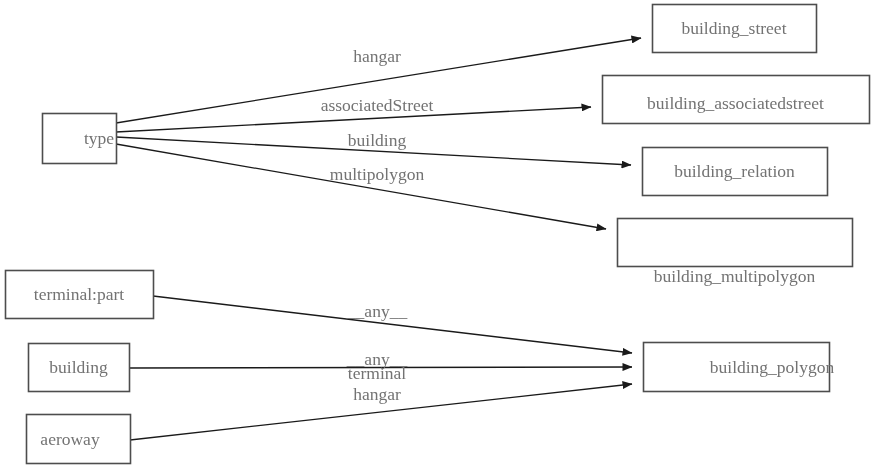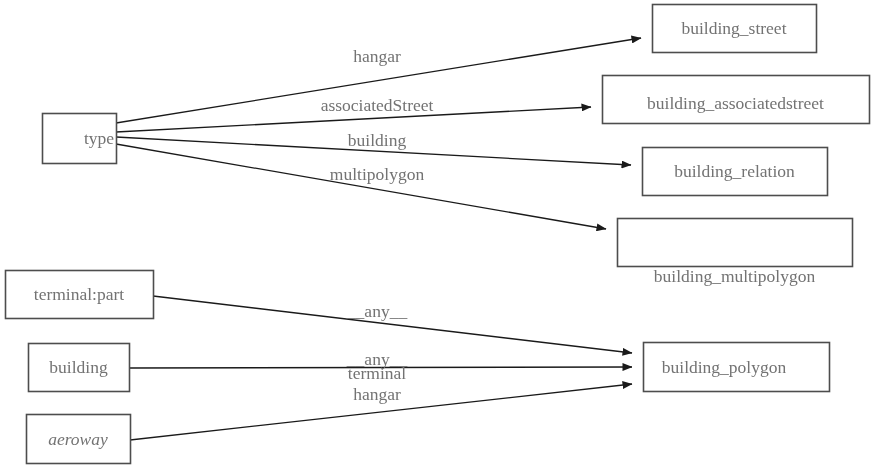--- a/index.html
+++ b/index.html
@@ -89,17 +89,17 @@
       <div class="edge-label" style="left: 377px; top: 359px;">__any__</div>
       <div class="edge-label multi" style="left: 377px; top: 384px;">terminal
 hangar</div>
       <div class="node-label" style="left: 79px; top: 138px; margin-left: 20px;">type</div>
       <div class="node-label" style="left: 734px; top: 28px;">building_street</div>
       <div class="node-label" style="left: 735.5px; top: 103px;">building_associatedstreet</div>
       <div class="node-label" style="left: 734.5px; top: 171px;">building_relation</div>
       <div class="node-label" style="left: 734.5px; top: 228px; margin-top: 48px;">building_multipolygon</div>
       <div class="node-label" style="left: 79px; top: 294px;">terminal:part</div>
       <div class="node-label" style="left: 78.5px; top: 367px;">building</div>
-      <div class="node-label" style="left: 78px; top: 438.5px; font-style: italic;">aeroway</div>
-      <div class="node-label" style="left: 724px; top: 366.5px;">building_polygon</div>
+      <div class="node-label" style="left: 70px; top: 438.5px;">aeroway</div>
+      <div class="node-label" style="left: 772px; top: 366.5px;">building_polygon</div>
     </div>
 
 </div>
 
 </body></html>

